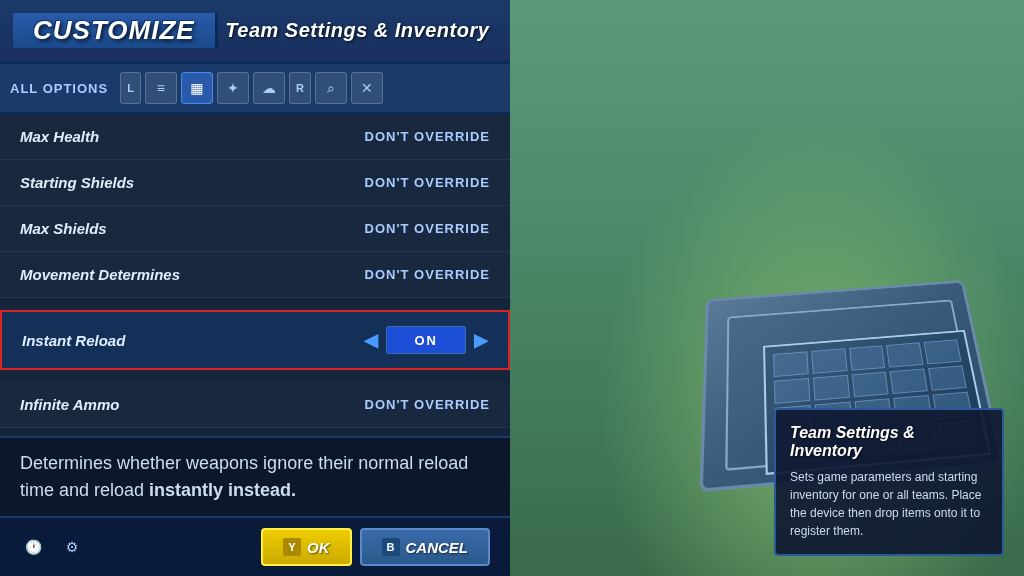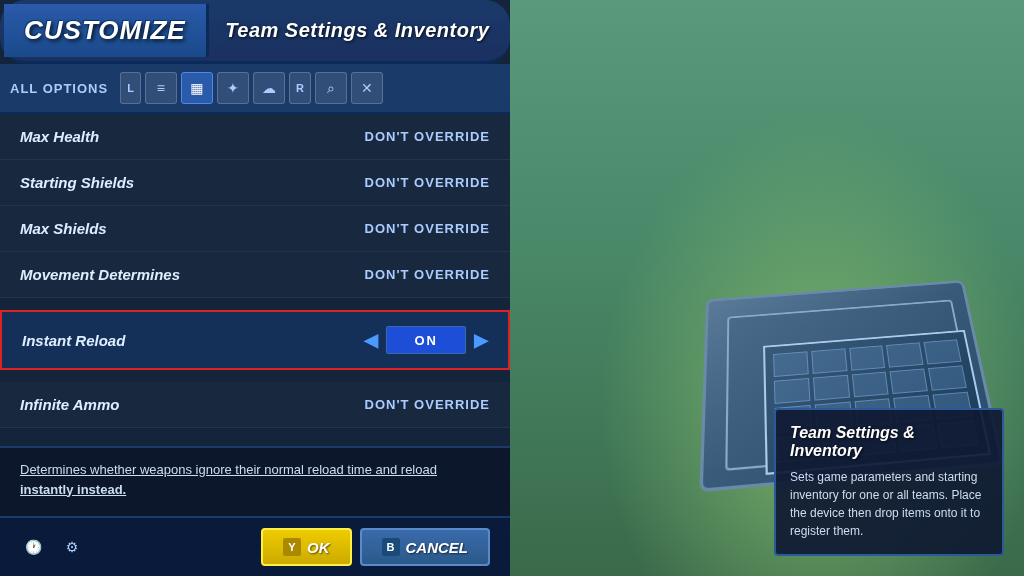--- a/index.html
+++ b/index.html
@@ -93,26 +93,25 @@
       width: 510px;
       height: 576px;
       background: rgba(20, 35, 60, 0.97);
       display: flex;
       flex-direction: column;
     }
 
     
     .header {
       background: linear-gradient(180deg, #1a3a6a 0%, #1a3060 100%);
-      padding: 4px;
+      padding: 13px;
       display: flex;
       align-items: stretch;
       height: 64px;
       border-bottom: 3px solid #0a2a5a;
-      border-radius: 25px;
     }
 
     .customize-title {
       background: linear-gradient(180deg, #2a5aaa, #1a4a8a);
       padding: 0 20px;
       display: flex;
       align-items: center;
       min-width: 175px;
       border-right: 3px solid #0a2a5a;
     }
@@ -267,24 +266,23 @@
     
     .description-area {
       padding: 12px 20px;
       border-top: 2px solid #1a3a6a;
       background: rgba(10, 20, 40, 0.8);
       min-height: 70px;
     }
 
     .description-text {
       color: #ccddef;
-      font-size: 13px;
+      font-size: 18px;
       font-weight: 400;
       line-height: 1.5;
-      text-decoration: underline;
     }
 
     .description-text strong {
       font-weight: 700;
     }
 
     
     .bottom-bar {
       display: flex;
       align-items: center;

